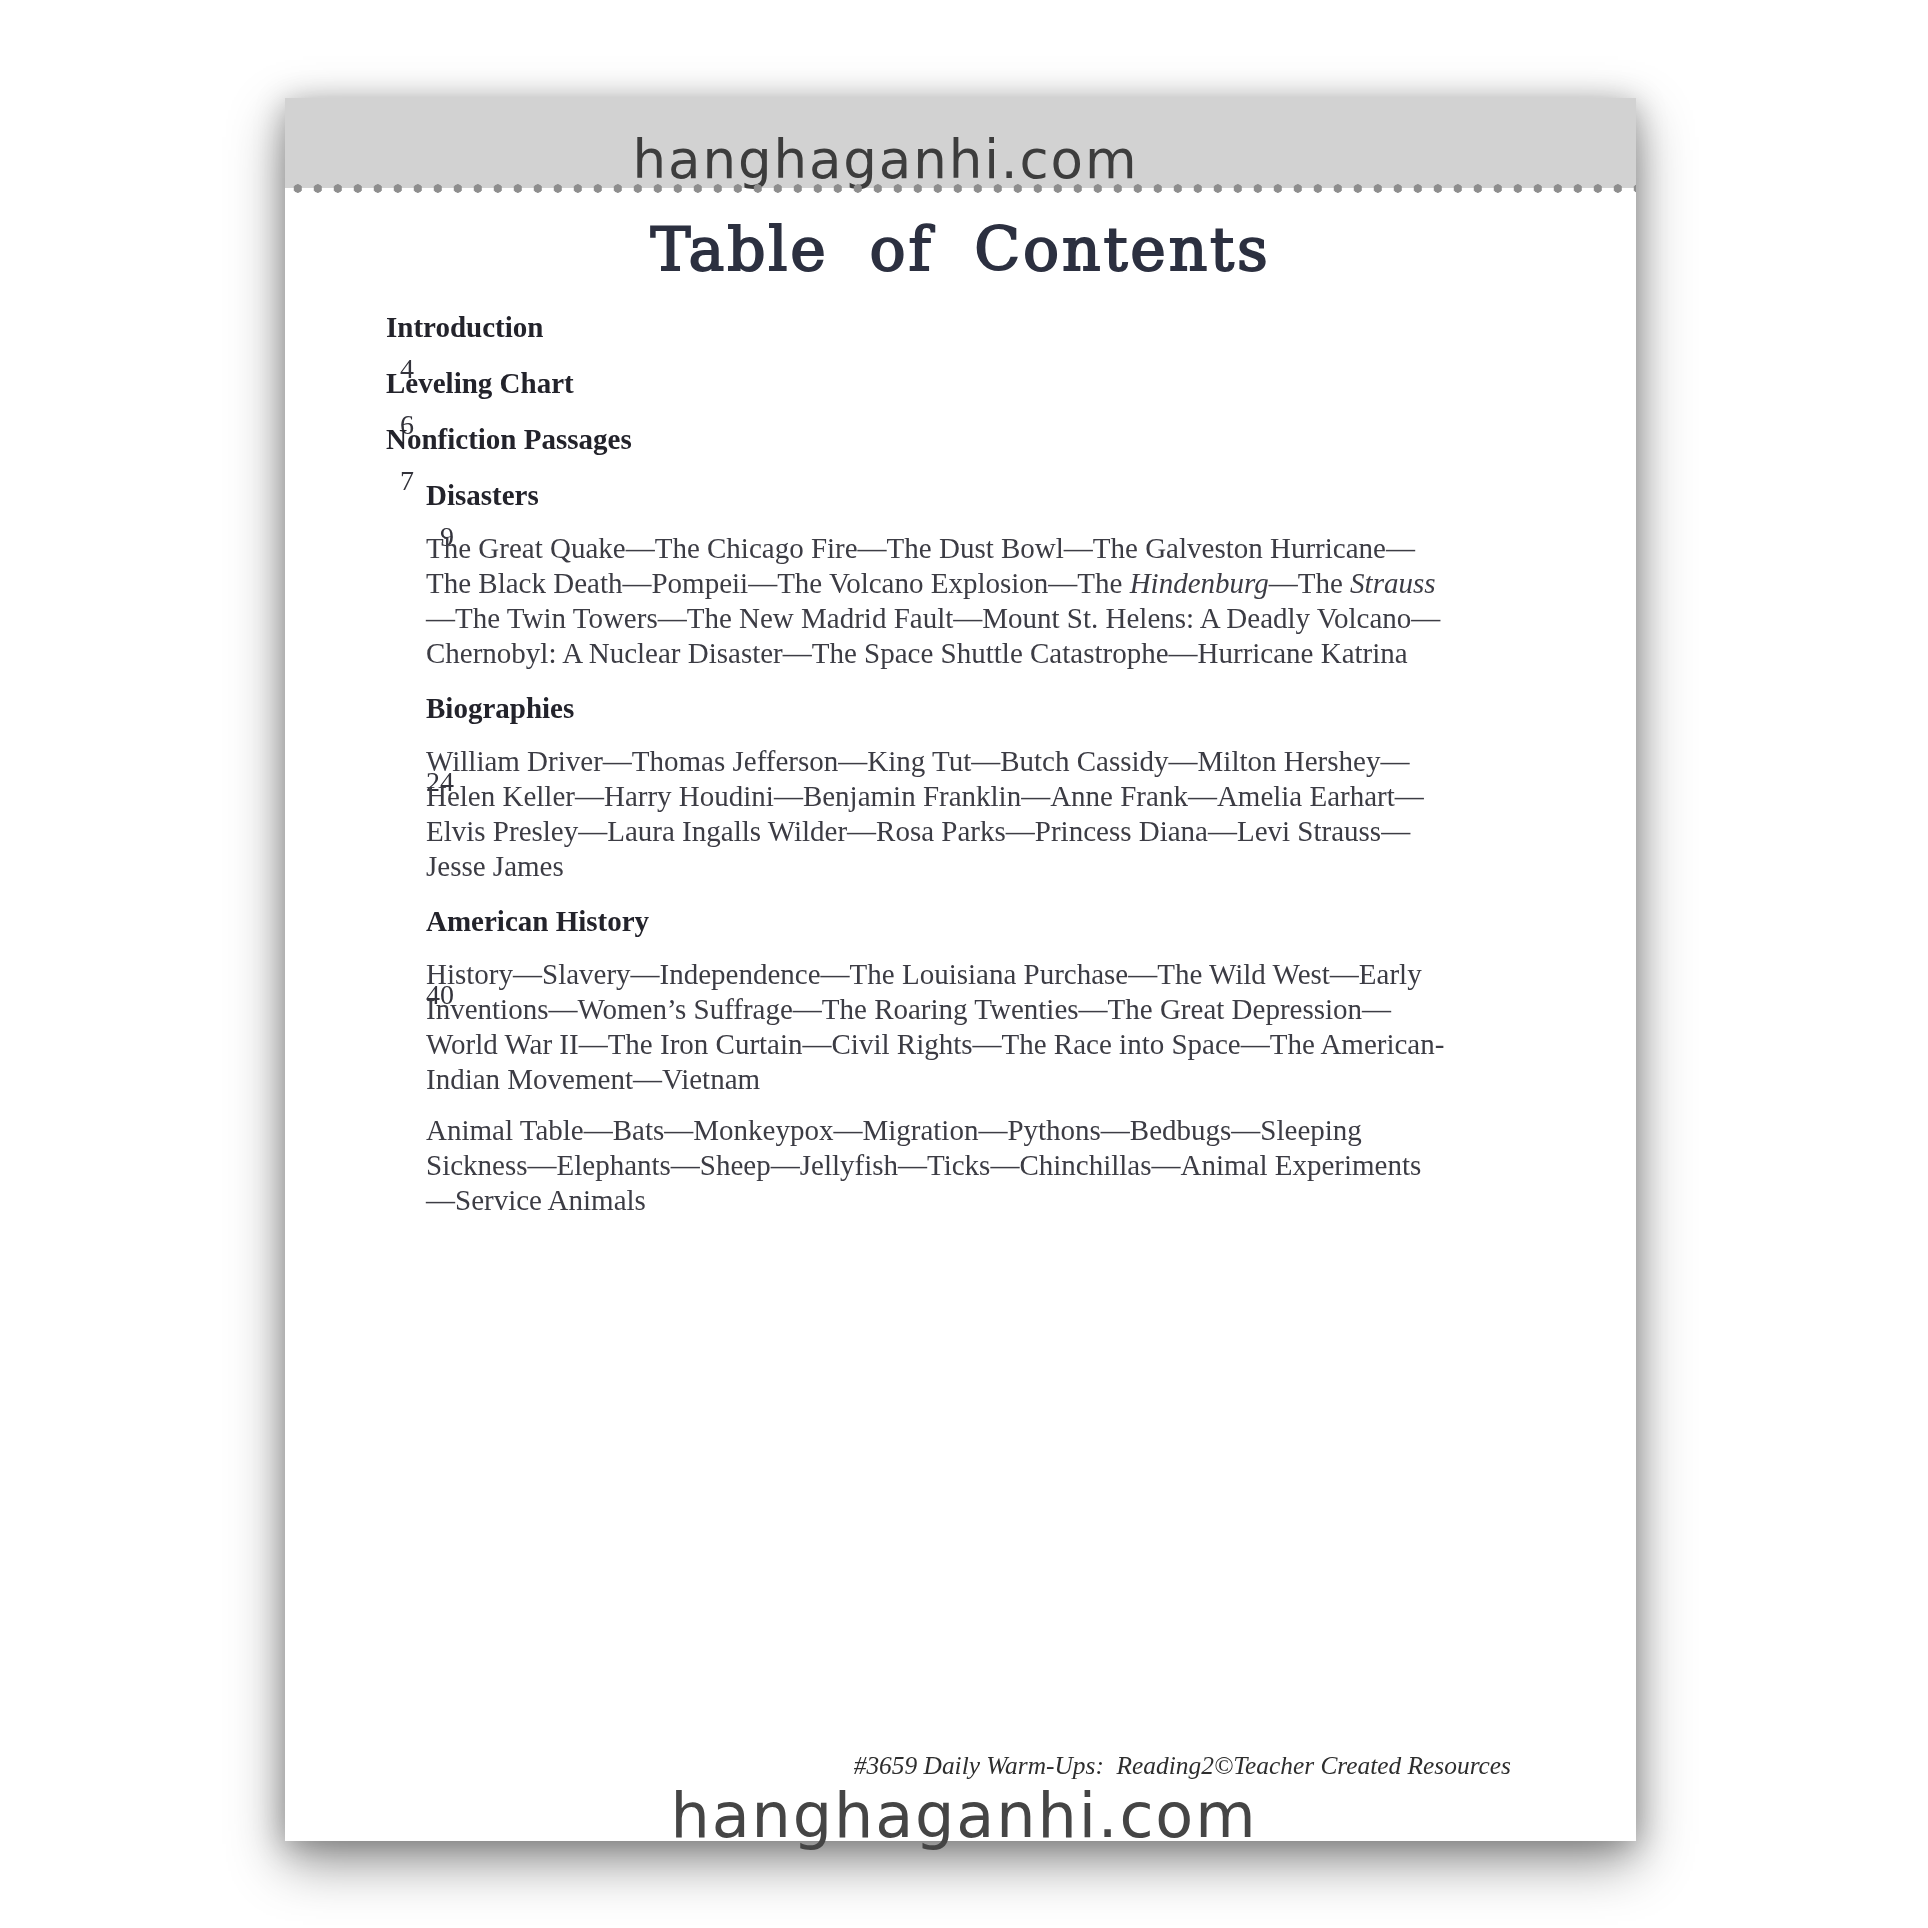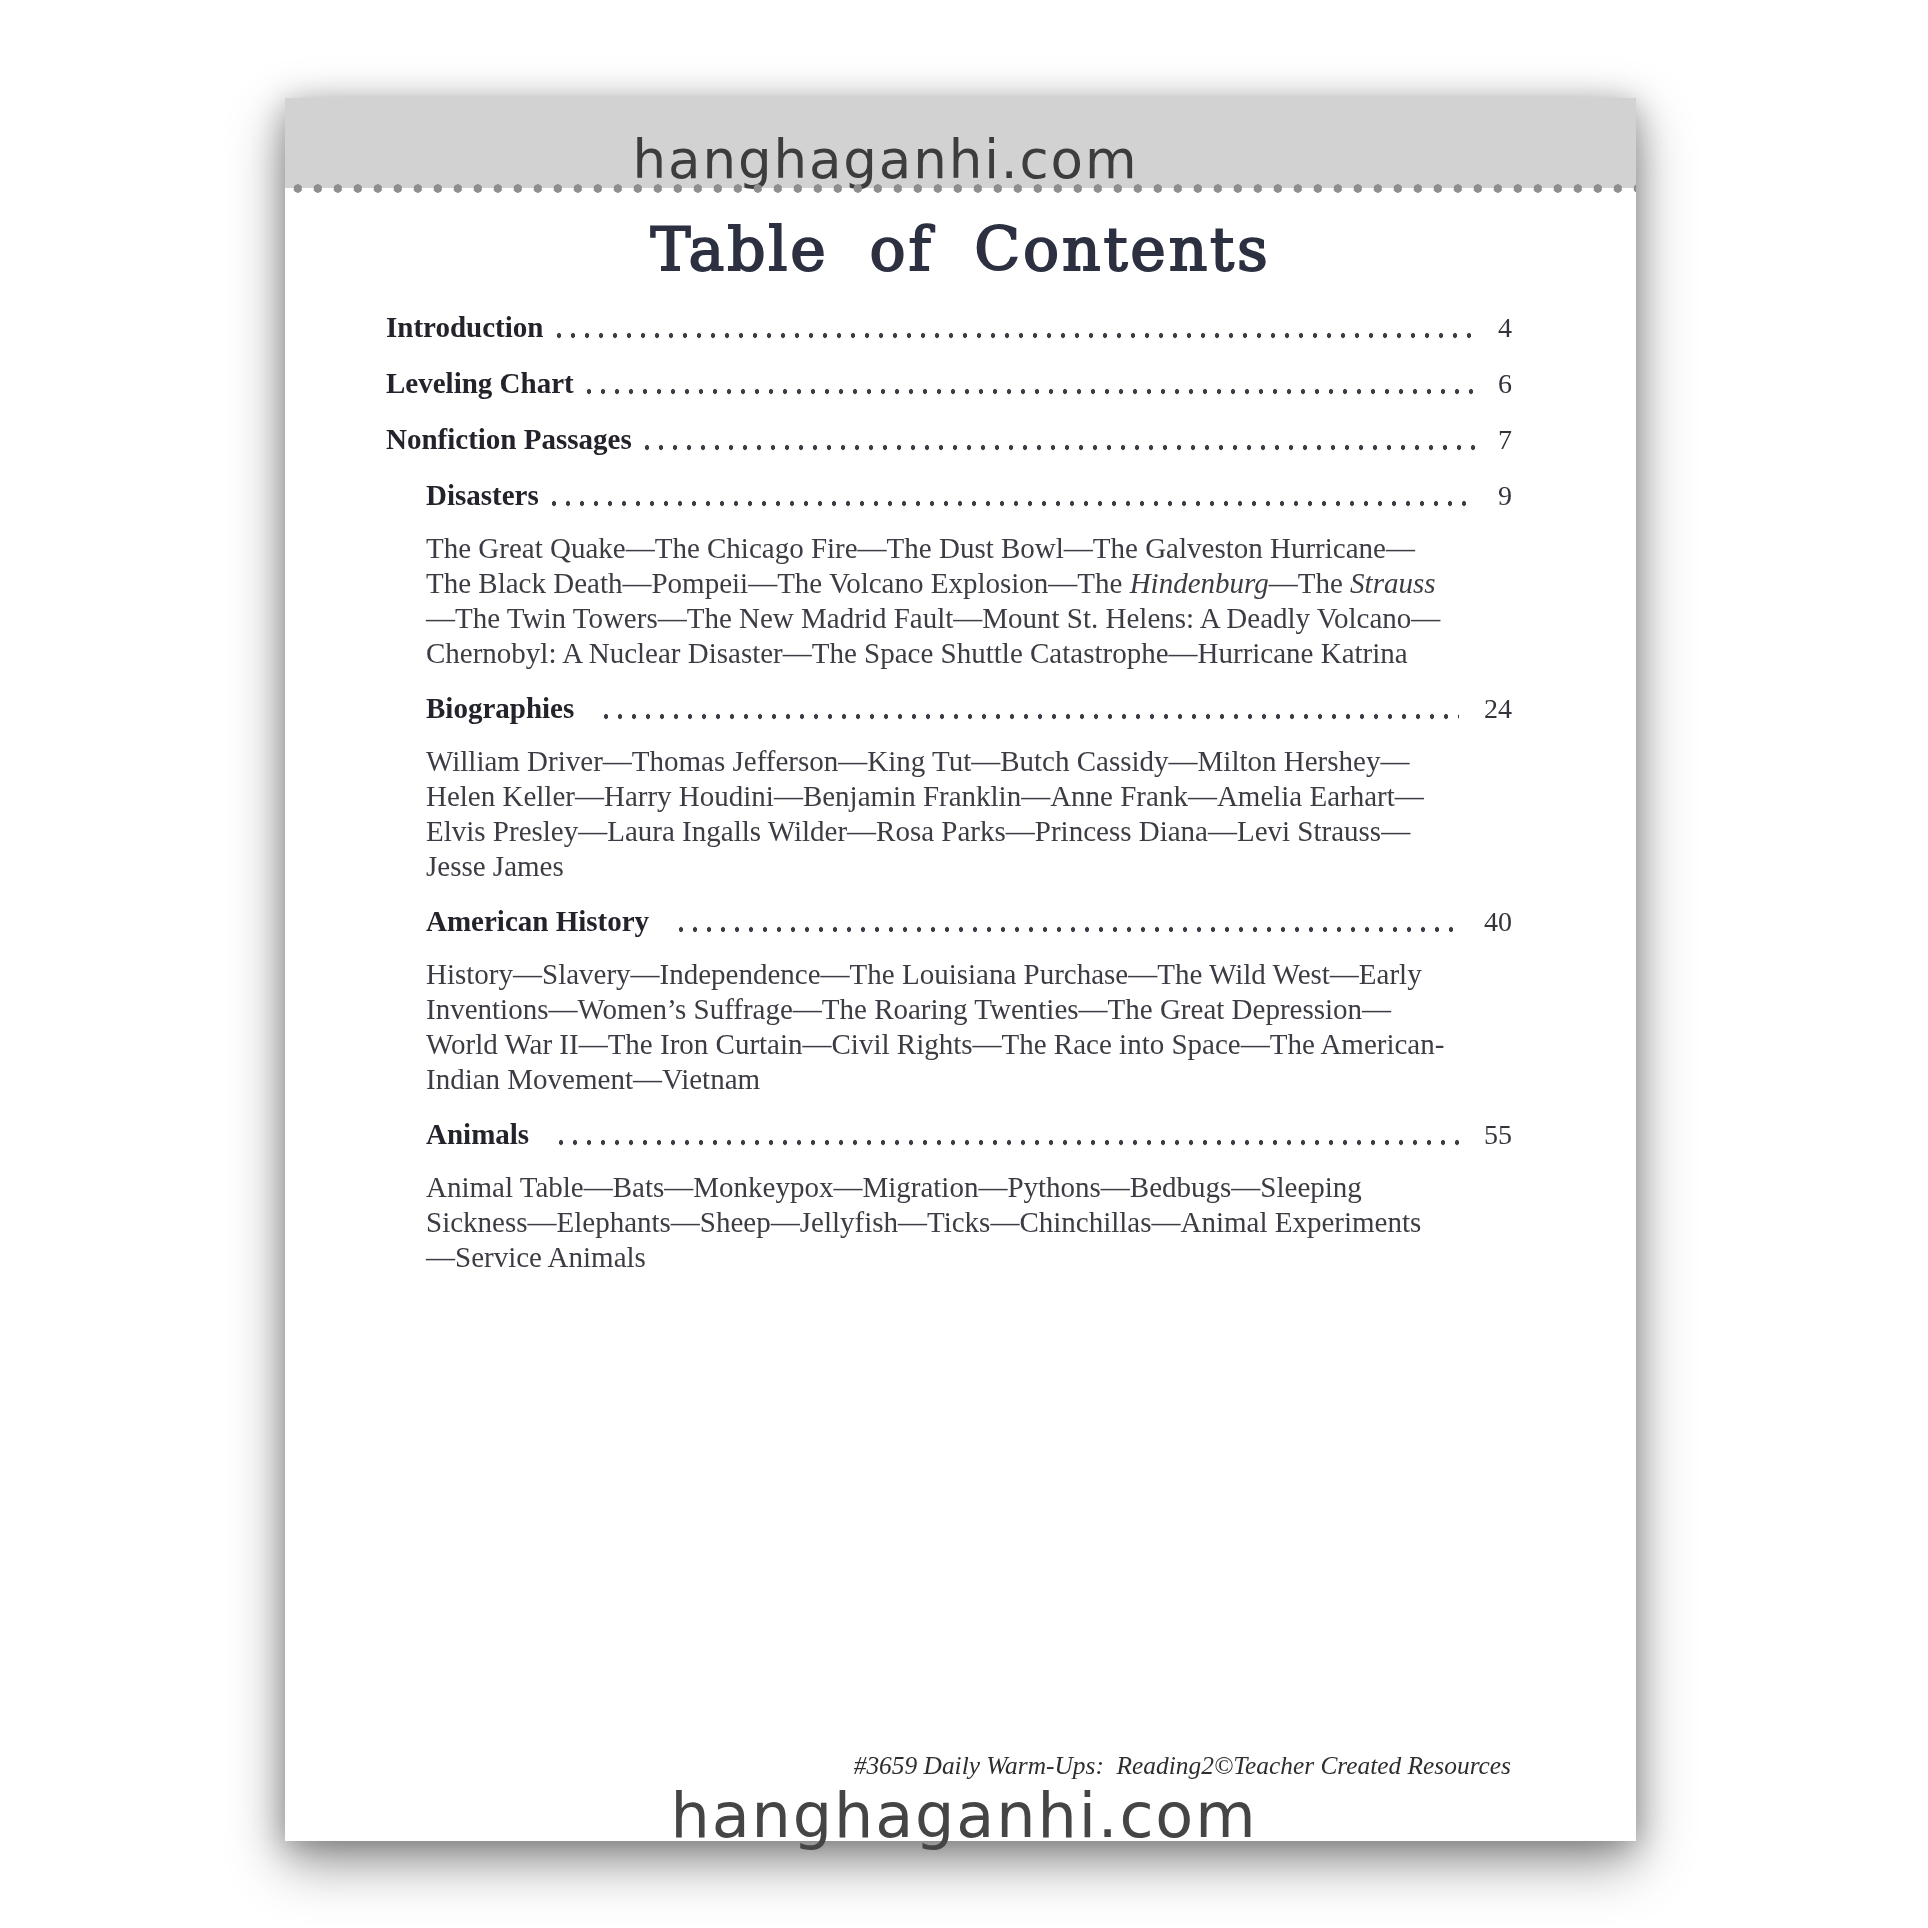--- a/index.html
+++ b/index.html
@@ -37,21 +37,21 @@
     background-image:radial-gradient(circle, var(--divider-dot,#8e8e8e) 4px, rgba(0,0,0,0) 4.4px);
     background-size:20px 15px;background-repeat:repeat-x;background-position:2.8px center;
   }
   .title{
     position:absolute;top:111px;left:0;right:0;margin:0;text-align:center;
     font-family:"DejaVu Serif", serif;font-weight:normal;font-size:60px;line-height:81px;
     color:var(--title-ink,#2c3040);-webkit-text-stroke:1.9px var(--title-ink,#2c3040);
     letter-spacing:2.8px;word-spacing:19px;
   }
   .toc{position:absolute;top:213px;left:101px;width:1126px;}
-  .toc-row{display:flex;align-items:baseline;height:36px;margin-top:20px;}
+  .toc-row{display:flex;align-items:baseline;height:36px;margin-top:20px;flex-direction:column;}
   .toc-row:first-child{margin-top:0;}
   .toc-label{
     font-weight:bold;font-size:29px;color:var(--heading-ink,#23232b);
     white-space:nowrap;
   }
   .lvl1{padding-left:40px;}
   .leader{
     flex:1;height:6.6px;align-self:flex-end;margin:0 9.4px 8.5px 8.5px;
     background-image:radial-gradient(circle, #3d3d45 2.1px, rgba(0,0,0,0) 2.4px);
     background-size:14px 6.6px;background-repeat:repeat-x;background-position:left center;
@@ -121,25 +121,20 @@
     </div>
     <p class="desc"><span>William Driver—Thomas Jefferson—King Tut—Butch Cassidy—Milton Hershey—Helen Keller—Harry Houdini—Benjamin Franklin—Anne Frank—Amelia Earhart—Elvis Presley—Laura Ingalls Wilder—Rosa Parks—Princess Diana—Levi Strauss—Jesse James</span></p>
 
     <div class="toc-row lvl1">
       <span class="toc-label">American History</span>
       <span class="leader"></span>
       <span class="toc-page">40</span>
     </div>
     <p class="desc"><span>History—Slavery—Independence—The Louisiana Purchase—The Wild West—Early Inventions—Women’s Suffrage—The Roaring Twenties—The Great Depression—World War II—The Iron Curtain—Civil Rights—The Race into Space—The American-Indian Movement—Vietnam</span></p>
 
-    <div class="toc-row lvl1">
-      <span class="toc-label">Animals</span>
-      <span class="leader"></span>
-      <span class="toc-page">55</span>
-    </div>
     <p class="desc"><span>Animal Table—Bats—Monkeypox—Migration—Pythons—Bedbugs—Sleeping Sickness—Elephants—Sheep—Jellyfish—Ticks—Chinchillas—Animal Experiments—Service Animals</span></p>
 
   </div>
 
   <div class="footer">
     <span>#3659 Daily Warm-Ups:  Reading</span>
     <span>2</span>
     <span>©Teacher Created Resources</span>
   </div>
 

